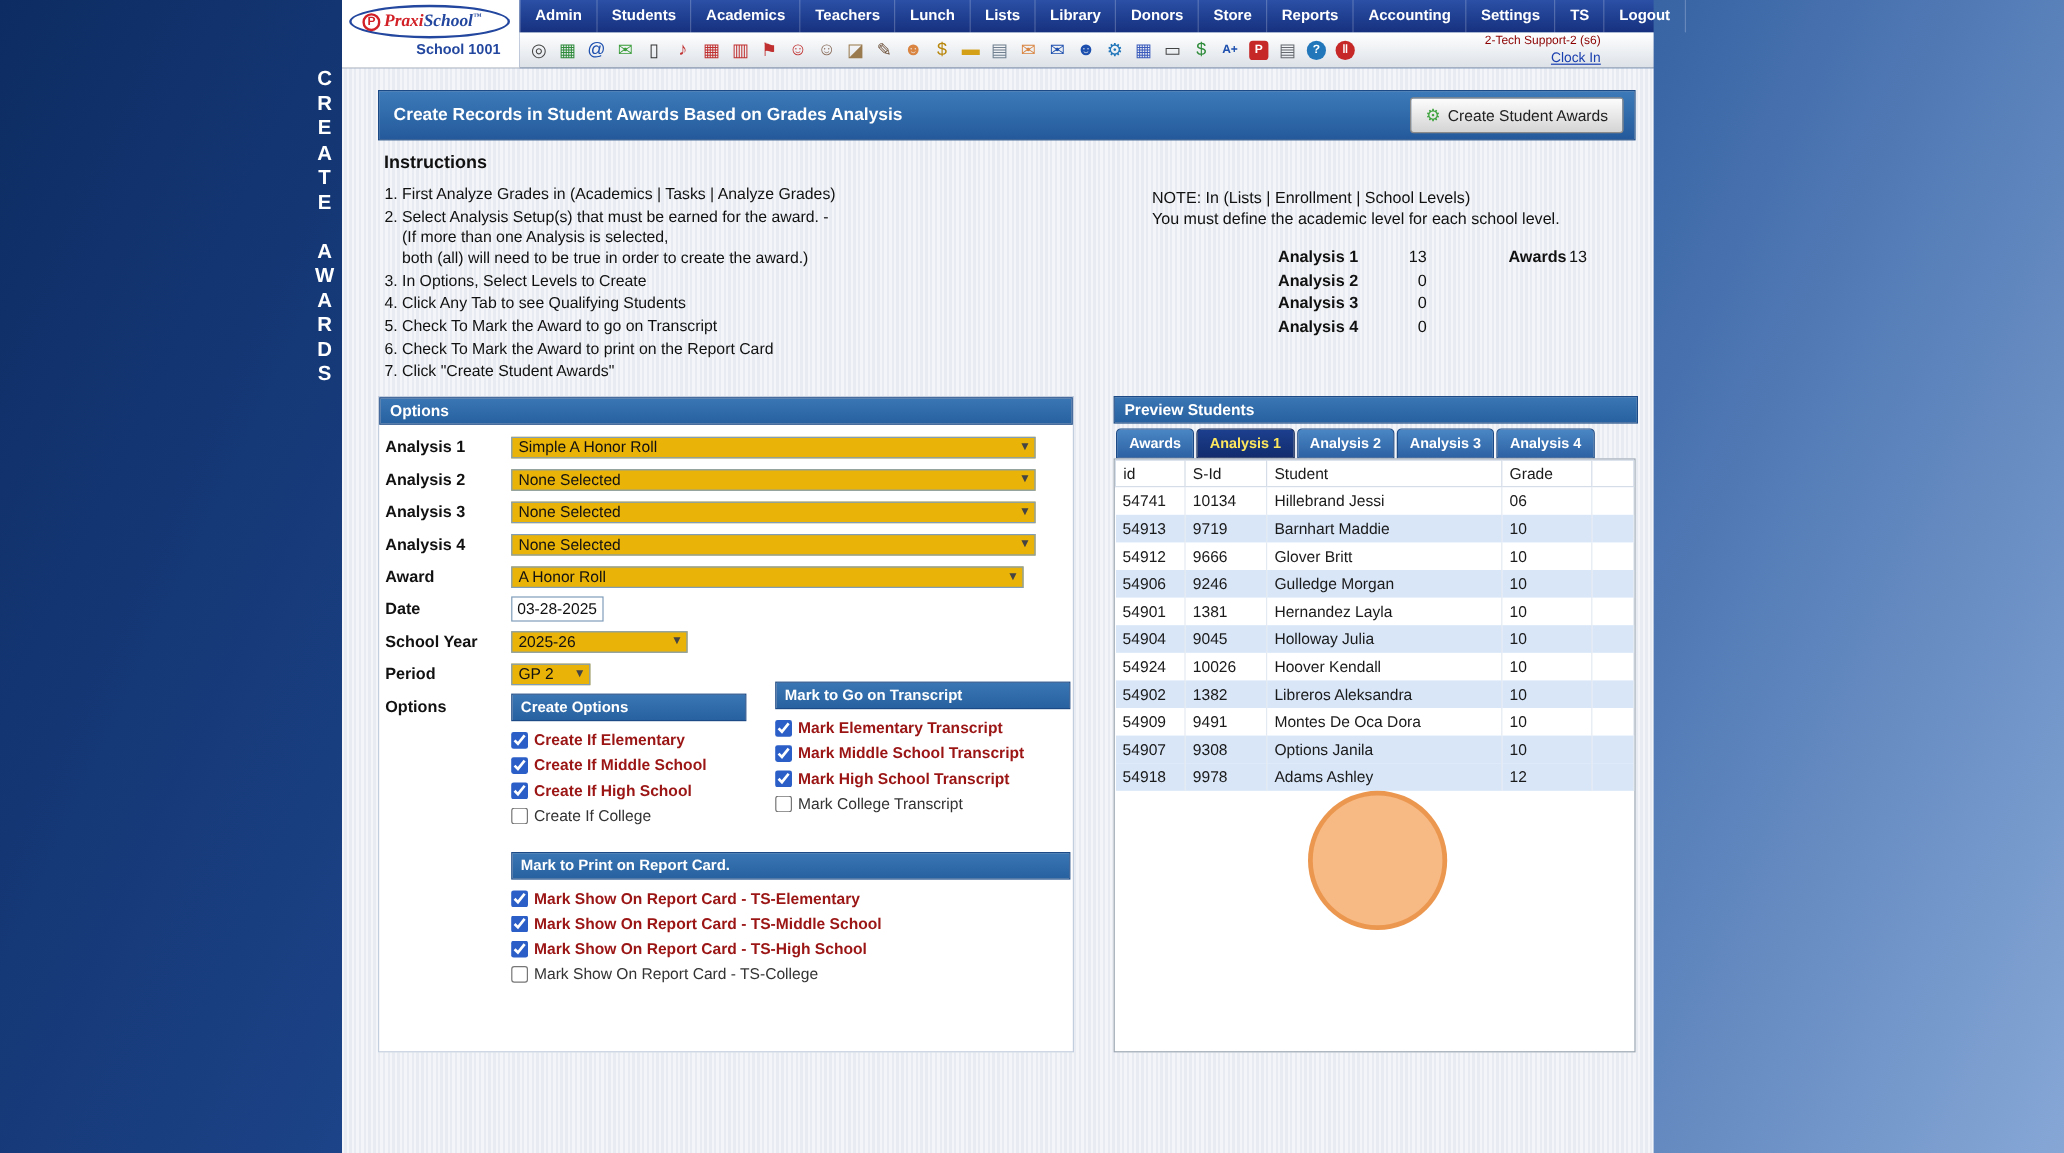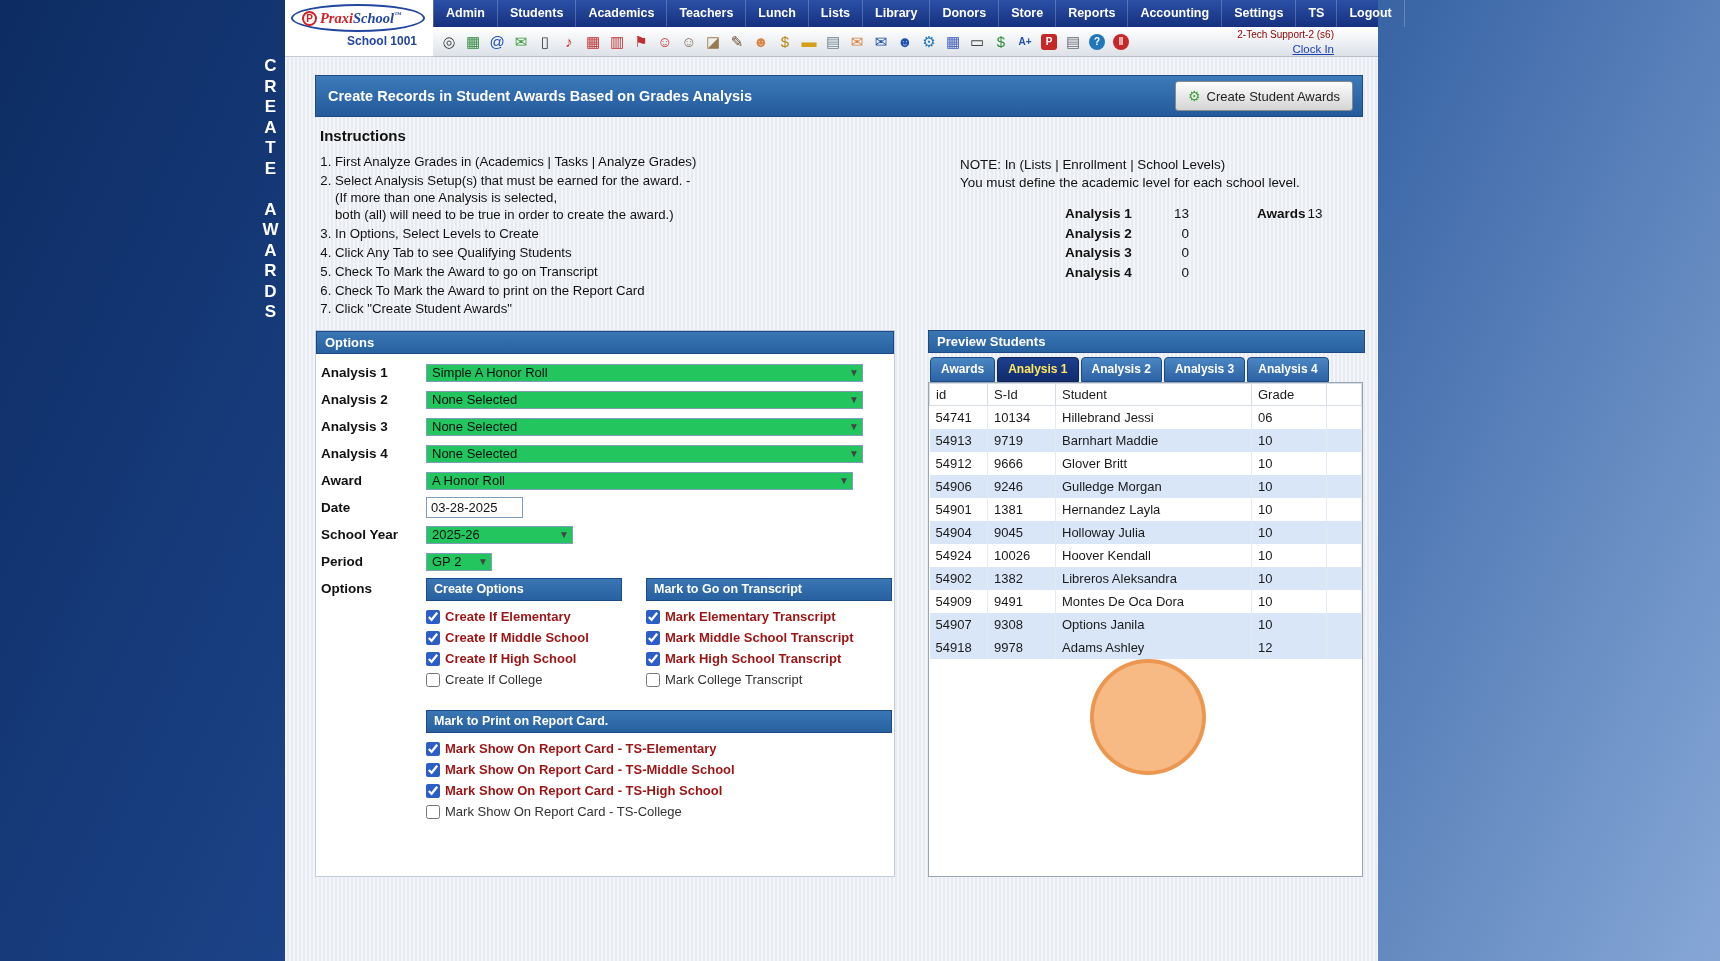--- a/index.html
+++ b/index.html
@@ -101,33 +101,33 @@
     color:#fff; font-weight:bold; font-size:13px; line-height:21px; padding-left:8px;
   }
   .panel-options {
     position:absolute; left:30px; top:273px; width:580px; height:547px;
     background:#fff; border:1px solid #c2cedd;
   }
   .form-area { position:absolute; left:5px; top:28px; right:0; }
   .frow { display:flex; align-items:center; height:27px; }
   .frow .flabel { width:105px; font-weight:bold; font-size:13.5px; color:#111; }
   .sel {
-    height:18px; border:1px solid #7f9db9; background:#22c55e; font-size:13px; color:#111;
+    height:18px; border:1px solid #7f9db9; background:#eab308; font-size:13px; color:#111;
     display:flex; align-items:center; padding:0 3px 0 5px; cursor:pointer;
   }
   .sel .val { flex:1; white-space:nowrap; overflow:hidden; }
   .sel .arr { color:#444; font-size:10px; padding-left:4px; }
   .w437 { width:437px; } .w427 { width:427px; } .w147 { width:147px; } .w66 { width:66px; }
   .txt {
-    height:21px; width:97px; border:1px solid #7f9db9; font-size:13px; color:#111;
+    height:21px; width:77px; border:1px solid #7f9db9; font-size:13px; color:#111;
     font-family:"Liberation Sans", sans-serif; padding:0 4px;
   }
   .grp { position:absolute; }
   .grp-create { left:110px; top:247px; width:196px; }
-  .grp-transcript { left:330px; top:247px; width:246px; }
+  .grp-transcript { left:330px; top:237px; width:246px; }
   .grp-report { left:110px; top:379px; width:466px; }
   .grp-header {
     height:23px; background:linear-gradient(#3b76b4, #27619f); border:1px solid #1c4a86;
     color:#fff; font-weight:bold; font-size:12.5px; line-height:21px; padding-left:7px;
   }
   .grp-items { padding-top:5px; }
   .cb-row { display:flex; align-items:center; gap:5px; height:21px; cursor:pointer; }
   .cb-row input { width:14px; height:14px; accent-color:#2b5fc7; margin:0; }
   .cb-label { font-size:13px; color:#333; }
   .cb-label.checked { color:#9b1515; font-weight:bold; }

